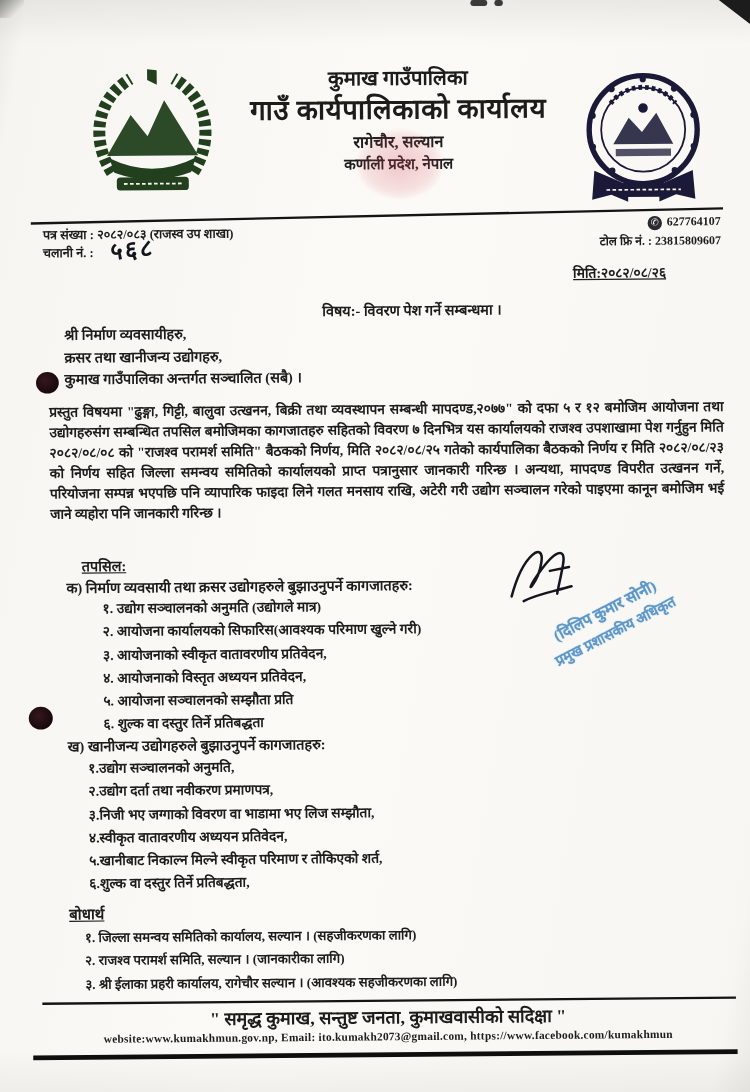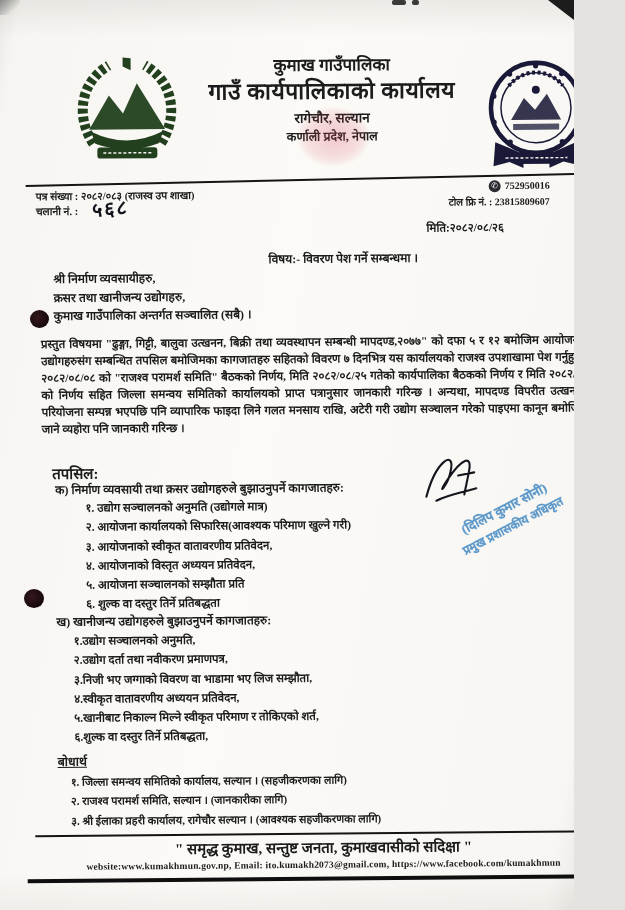--- a/index.html
+++ b/index.html
@@ -2,21 +2,21 @@
 <html><head>
 <meta charset="utf-8">
 <style>
   html,body{margin:0;padding:0;}
   body{
     width:625px;height:910px;overflow:hidden;
     font-family:"Liberation Serif","DejaVu Serif","DejaVu Sans",serif;
     background:#e4e3df;
   }
   .page{
-    position:relative;width:574px;height:910px;overflow:hidden;
+    position:relative;width:625px;height:910px;overflow:hidden;
     background:linear-gradient(100deg,#e9e8e4 0%,#f6f5f1 3%,#fbfaf6 45%,#f7f6f2 96%,#eceae6 100%);
     color:#1c1c1c;
   }
   .page::before{
     content:"";position:absolute;inset:0;
     background:linear-gradient(180deg,rgba(120,120,115,.12) 0%,rgba(0,0,0,0) 4%,rgba(0,0,0,0) 96%,rgba(120,120,115,.08) 100%);
     pointer-events:none;
   }
   .content{position:absolute;inset:0;transform:rotate(-0.5deg);transform-origin:50% 50%;}
   .abs{position:absolute;}
@@ -44,31 +44,31 @@
     font-size:20px;font-weight:bold;margin-left:14px;margin-top:-2px;
     transform:rotate(-5deg) skewX(-6deg);letter-spacing:2px;color:#14141c;
   }
   .meta-right{right:22px;top:180px;font-size:10px;font-weight:bold;text-align:right;line-height:16px;}
   .phone-row{display:flex;justify-content:flex-end;align-items:center;gap:4px;}
   .phone-ic{
     width:12px;height:12px;border-radius:50%;background:#2a2a30;color:#fff;
     font-size:8px;line-height:12px;text-align:center;display:inline-block;
     font-family:"DejaVu Sans",sans-serif;
   }
-  .date-line{right:68px;top:221px;font-size:11.5px;font-weight:bold;}
+  .date-line{right:68px;top:221px;font-size:11.5px;font-weight:bold;text-decoration:underline;}
 
   .subject{left:150px;top:250px;width:390px;text-align:center;font-size:12px;font-weight:bold;}
   .addr{left:55px;top:268px;font-size:12px;font-weight:bold;line-height:18.5px;}
 
   .body-par{
     left:42px;top:334px;width:562px;font-size:11.5px;font-weight:bold;
     line-height:17px;text-align:justify;
   }
 
-  .tapasil-h{left:52px;top:461px;font-size:15px;font-weight:bold;}
+  .tapasil-h{left:68px;top:461px;font-size:12px;font-weight:bold;text-decoration:underline;}
   .sec-title{font-size:12px;font-weight:bold;}
   .sec-a-t{left:55px;top:479px;}
   .list{font-size:11.5px;font-weight:bold;}
   .list-a{left:85px;top:497px;line-height:19.3px;}
   .sec-b-t{left:55px;top:611px;}
   .list-b{left:72px;top:630px;line-height:19.3px;}
 
   .bodh-h{left:55px;top:751px;font-size:12.5px;font-weight:bold;text-decoration:underline;font-family:Liberation Mono, monospace;}
   .list-bodh{left:68px;top:771px;font-size:11px;font-weight:bold;line-height:19.3px;}
 
@@ -150,21 +150,21 @@
     <div class="abs meta-left">
       <div>पत्र संख्या : २०८२/०८३ (राजस्व उप शाखा)</div>
       <div class="chalani-row">
         <span>चलानी नं. :</span>
         <span class="chalani-val">५६८</span>
       </div>
     </div>
     <div class="abs meta-right">
       <div class="phone-row">
         <span class="phone-ic">✆</span>
-        <span>752950016</span>
+        <span>627764107</span>
       </div>
       <div>टोल फ्रि नं. : 23815809607</div>
     </div>
     <div class="abs date-line">मिति:२०८२/०८/२६</div>
 
     <div class="abs subject">विषय:- विवरण पेश गर्ने सम्बन्धमा ।</div>
     <div class="abs addr">
       <div>श्री निर्माण व्यवसायीहरु,</div>
       <div>क्रसर तथा खानीजन्य उद्योगहरु,</div>
       <div>कुमाख गाउँपालिका अन्तर्गत सञ्चालित (सबै) ।</div>

